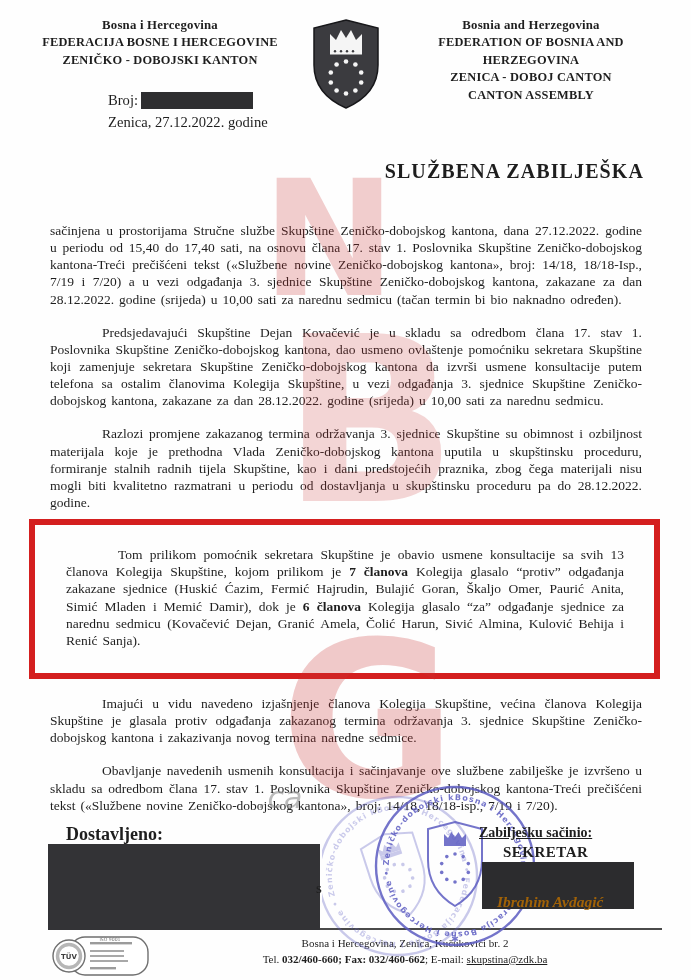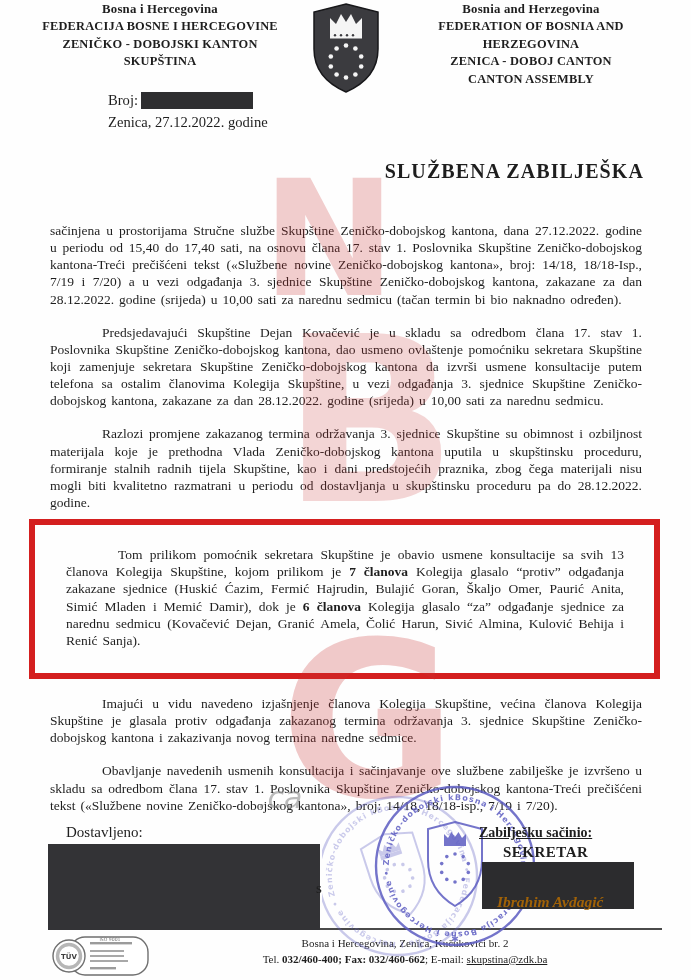--- a/index.html
+++ b/index.html
@@ -1,20 +1,20 @@
 <!DOCTYPE html>
 <html><head>
 <meta charset="utf-8">
 <style>
   html,body{margin:0;padding:0;background:#ffffff;}
   .page{position:relative;width:691px;height:980px;background:#fefefe;overflow:hidden;
         font-family:"Liberation Serif", serif;color:#1e1e1e;}
 
   
-  .header{position:absolute;top:0;left:24px;width:643px;display:flex;justify-content:space-between;align-items:flex-start;}
+  .header{position:absolute;top:16px;left:24px;width:643px;display:flex;justify-content:space-between;align-items:flex-start;}
   .head-col{width:272px;text-align:center;font-weight:bold;font-size:12.4px;line-height:1.42;letter-spacing:.2px;}
   .head-col .hl0{font-size:12.8px;}
   .emblem{width:70px;flex:0 0 70px;margin-top:2px;}
 
   
   .meta{position:absolute;top:90px;left:108px;font-size:14.6px;line-height:1.5;}
   .redact{background:#2e2e30;display:inline-block;}
   .redact-broj{width:112px;height:17px;vertical-align:middle;margin-left:3px;transform:translateY(-1px);}
 
   
@@ -31,21 +31,21 @@
 
   
   .wm{position:absolute;z-index:3;pointer-events:none;font-family:"DejaVu Sans",sans-serif;font-weight:bold;
       color:rgba(199,52,52,.24);line-height:.8;}
   .wm-n{top:176px;left:262px;font-size:160px;}
   .wm-b{top:330px;left:282px;font-size:230px;color:rgba(199,52,52,.20);}
   .wm-g{top:636px;left:280px;font-size:215px;color:rgba(199,52,52,.26);}
   .wm-ca{top:786px;left:258px;font-size:30px;font-style:italic;font-weight:normal;color:rgba(130,130,130,.55);}
 
   
-  .sign-left-label{position:absolute;top:824px;left:66px;font-size:15px;font-weight:normal;}
+  .sign-left-label{position:absolute;top:824px;left:66px;font-size:18px;font-weight:bold;}
   .redact-left{position:absolute;top:844px;left:48px;width:272px;height:86px;z-index:6;background:#333336;}
   .stray-s{position:absolute;top:880px;left:316px;font-size:15px;z-index:6;}
   .sr-label{position:absolute;top:825px;left:479px;font-size:14px;font-weight:bold;text-decoration:underline;z-index:6;}
   .sr-title{position:absolute;top:844px;left:503px;font-size:15px;font-weight:bold;letter-spacing:.5px;z-index:6;}
   .redact-right{position:absolute;top:862px;left:482px;width:152px;height:47px;z-index:6;background:#2c2c2e;}
   .signer{position:absolute;top:893px;left:497px;font-size:15.5px;font-weight:bold;font-style:italic;z-index:6;color:#a16207;}
 
   .stamp{position:absolute;left:322px;top:768px;z-index:5;}
 
   
@@ -63,21 +63,20 @@
   <div class="wm wm-n">N</div>
   <div class="wm wm-b">B</div>
   <div class="wm wm-g">G</div>
   <div class="wm wm-ca">.ca</div>
 
   <header class="header">
     <div class="head-col">
       <div class="hl0">Bosna i Hercegovina</div>
       <div>FEDERACIJA  BOSNE  I  HERCEGOVINE</div>
       <div>ZENIČKO - DOBOJSKI KANTON</div>
-      <div>SKUPŠTINA</div>
     </div>
     <div class="emblem">
       <svg width="70" height="92" viewBox="0 0 70 92">
         <path d="M35 2 L67 10 V47 Q67 76 35 90 Q3 76 3 47 V10 Z" fill="#3b3b3f" stroke="#17171a" stroke-width="1.5"></path>
         <path d="M19 30 V16 L25 22 L30 12 L35 20 L40 12 L45 22 L51 16 V30 Z" fill="#f5f5f5"></path>
         <rect x="19" y="30" width="32" height="6.5" fill="#f5f5f5"></rect>
         <circle cx="24" cy="33.2" r="1.2" fill="#3b3b3f"></circle>
           <circle cx="30" cy="33.2" r="1.2" fill="#3b3b3f"></circle>
         <circle cx="36" cy="33.2" r="1.2" fill="#3b3b3f"></circle>
           <circle cx="42" cy="33.2" r="1.2" fill="#3b3b3f"></circle>
@@ -170,16 +169,16 @@
       <rect x="40" y="27" width="38" height="2" fill="#9a9a9a"></rect>
       <rect x="40" y="34" width="26" height="2.4" fill="#8a8a8a"></rect>
     </g>
     <circle cx="19" cy="23" r="16" fill="#ffffff" stroke="#6f6f6f" stroke-width="1.4"></circle>
     <circle cx="19" cy="23" r="11.5" fill="none" stroke="#7a7a7a" stroke-width="3.4" opacity="0.55"></circle>
     <text x="19" y="25.8" font-family="DejaVu Sans, sans-serif" font-size="7" font-weight="bold" text-anchor="middle" fill="#3f3f3f">TÜV</text>
     <text x="60" y="8" font-family="DejaVu Sans, sans-serif" font-size="4.6" text-anchor="middle" fill="#777">ISO 9001</text>
   </svg>
   <div class="footer">
     <div>Bosna i Hercegovina, Zenica, Kučukovići br. 2</div>
-    <div><span>Tel. </span><b>032/460-400; </b><b> Fax: 032/460-662</b><span>; E-mail: </span><span class="email">skupstina@zdk.ba</span></div>
+    <div><span>Tel. </span><b>032/460-660; </b><b> Fax: 032/460-662</b><span>; E-mail: </span><span class="email">skupstina@zdk.ba</span></div>
   </div>
 
 </div>
 
 </body></html>

